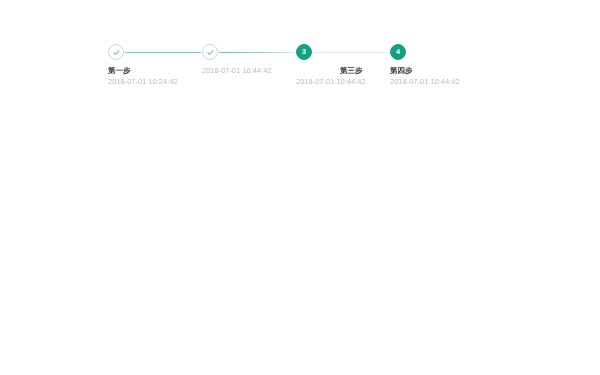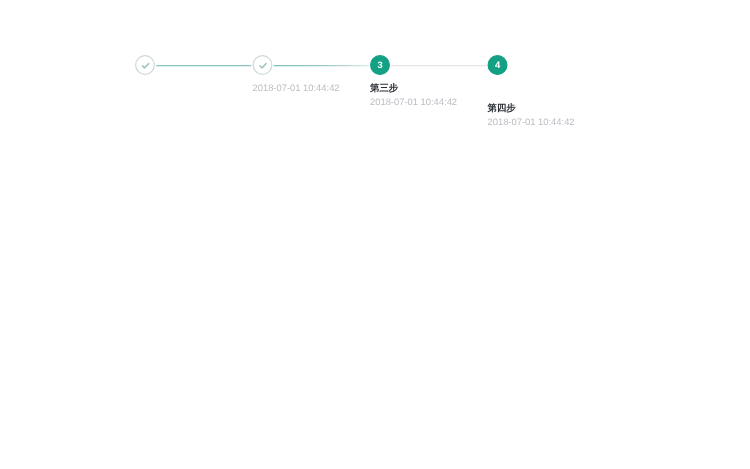--- a/index.html
+++ b/index.html
@@ -131,39 +131,43 @@
     white-space: nowrap;
   }
   .step-desc {
     font-size: 7.5px;
     line-height: 11px;
     color: #b9bcc2;
     font-weight: 400;
     white-space: nowrap;
     margin-top: 0px;
   }
-  .step.is-process .step-title { color: #2b2f35; }
-  .step.is-filled  .step-title { color: #2b2f35; margin-top: 16px; }
+  .step.is-process .step-title { color: #2b2f35; margin-left: 44px; }
+  .step.is-filled  .step-title { color: #2b2f35; }
 </style>
 </head>
 <body>
 
 <div id="stage">
 
   <div class="steps">
 
     <div class="step is-finish">
       <div class="step-head">
         <span class="step-icon">
           <svg viewBox="0 0 12 12">
             <path d="M2.6 6.3 L4.8 8.4 L9.3 3.7"></path>
           </svg>
         </span>
         <span class="step-line teal"></span>
       </div>
+      <div class="step-main">
+        <div class="step-title">第一步</div>
+        <div class="step-desc">2018-07-01 10:24:42</div>
+      </div>
     </div>
 
     <div class="step is-finish">
       <div class="step-head">
         <span class="step-icon">
           <svg viewBox="0 0 12 12">
             <path d="M2.6 6.3 L4.8 8.4 L9.3 3.7"></path>
           </svg>
         </span>
         <span class="step-line teal-fade"></span>

